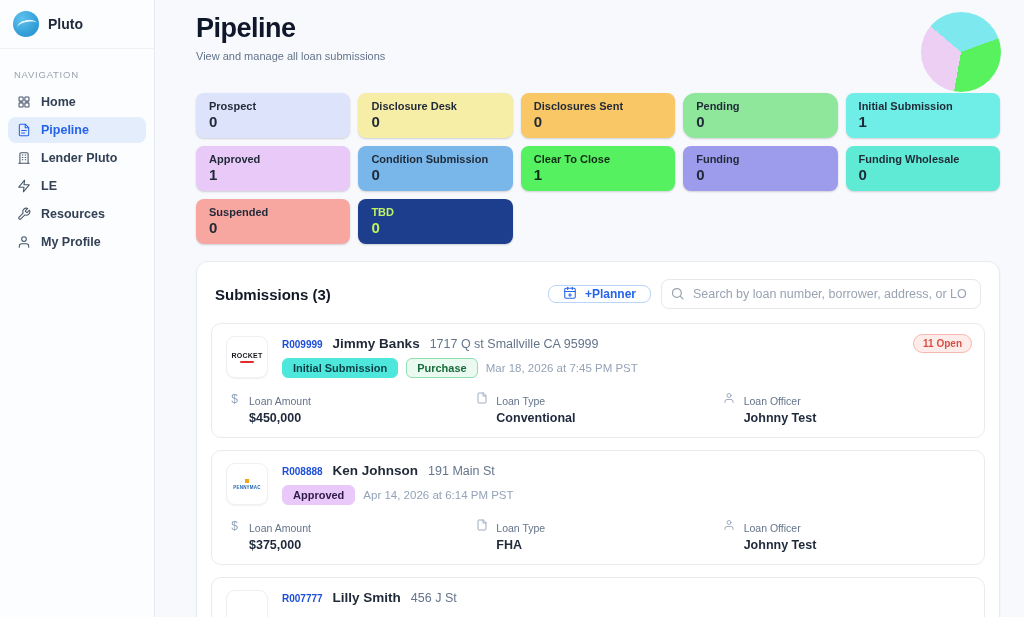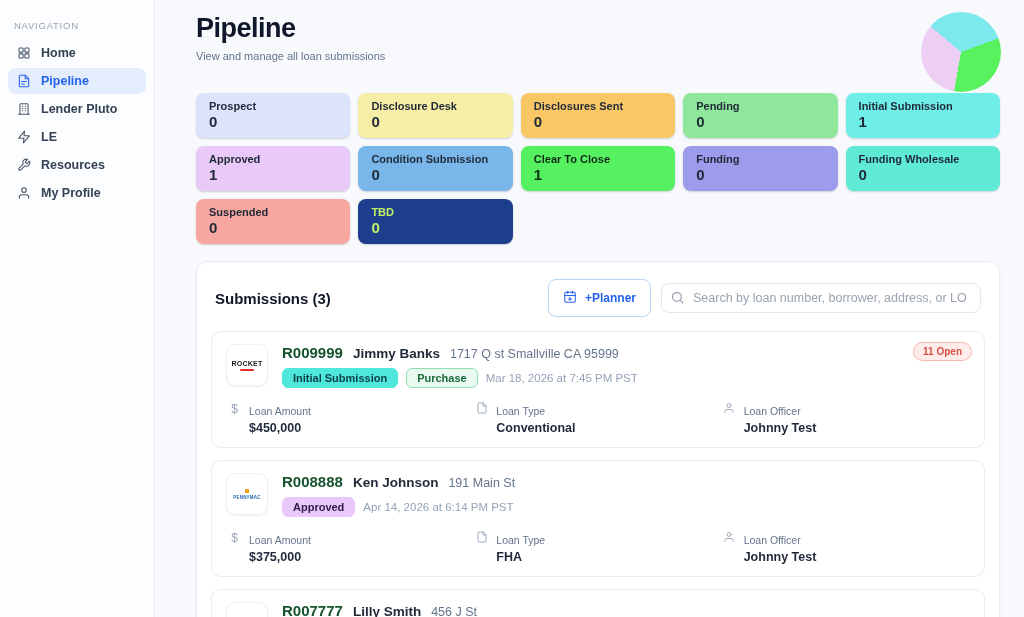--- a/index.html
+++ b/index.html
@@ -27,52 +27,56 @@
   
   .status-grid { margin-top:31px; display:grid; grid-template-columns:repeat(5,1fr); gap:8px; }
   .status-card { border-radius:8px; padding:5px 11px 6px; border:2px solid transparent; box-shadow:0 1px 2px rgba(15,23,42,.18); cursor:pointer; min-height:43px; }
   .status-card .sc-label { font-size:11px; font-weight:700; }
   .status-card .sc-count { font-size:15px; font-weight:800; margin-top:1px; }
   
   .panel { margin-top:17px; background:#fff; border:1px solid #e8ebf0; border-radius:12px; padding:13px 14px; box-shadow:0 1px 3px rgba(16,24,40,.05); }
   .panel-header { display:flex; justify-content:space-between; align-items:center; padding:4px 4px 14px; }
   .panel-title { font-size:15px; font-weight:800; color:#111827; }
   .panel-controls { display:flex; gap:10px; align-items:center; }
-  .planner-btn { display:inline-flex; align-items:center; gap:8px; height:38px; padding:0 14px; background:#fff; border:1px solid #b9d5fa; border-radius:8px; color:#2563eb; font-size:12px; font-weight:700; cursor:pointer; font-family:inherit;margin-left:12px; }
+  .planner-btn { display:inline-flex; align-items:center; gap:8px; height:18px; padding:0 14px; background:#fff; border:1px solid #b9d5fa; border-radius:8px; color:#2563eb; font-size:12px; font-weight:700; cursor:pointer; font-family:inherit;margin-left:12px; }
   .search-wrap { position:relative; width:320px; }
   .search-wrap input { width:100%; height:30px; border:1px solid #e5e7eb; border-radius:8px; padding:0 10px 0 31px; font-size:12.5px; color:#334155; font-family:inherit; outline:none; background:#fff; }
   .search-wrap input::placeholder { color:#9aa3b2; }
   .search-icon { position:absolute; left:9px; top:7px; color:#9ca3af; display:flex; }
   
   .sub-card { position:relative; border:1px solid #e8ebf0; border-radius:10px; padding:12px 14px; margin-bottom:12px; background:#fff; }
   .sub-top { display:flex; gap:14px; }
   .lender-logo { width:42px; height:42px; border:1px solid #eef0f4; border-radius:9px; background:#fff; display:flex; flex-direction:column; align-items:center; justify-content:center; box-shadow:0 1px 2px rgba(15,23,42,.06); flex-shrink:0; }
   .lender-logo .lg-text { font-weight:800; letter-spacing:.2px; }
   .lender-logo.rocket .lg-text { font-size:7px; color:#16181d; }
   .lender-logo.rocket .lg-bar { width:14px; height:2px; background:#e22d26; margin-top:2px; border-radius:1px; }
   .lender-logo.pennymac .lg-text { font-size:4.5px; color:#1f66b0; }
   .lender-logo.pennymac .lg-bar { width:4px; height:4px; background:#f5a31c; margin-bottom:2px; }
   .sub-line1 { display:flex; align-items:baseline; gap:10px; }
-  .loan-number { font-size:15px; font-weight:800; color:#14532d; }
+  .loan-number { font-size:10px; font-weight:800; color:#1d4ed8; }
   .borrower { font-size:13.5px; font-weight:700; color:#1f2937; }
   .address { font-size:12.5px; color:#64748b; }
   .sub-line2 { display:flex; align-items:center; gap:8px; margin-top:7px; }
   .badge { font-size:11px; font-weight:700; padding:3px 10px; border-radius:6px; border:1px solid transparent; white-space:nowrap; }
   .sub-date { font-size:11.5px; color:#94a3b8; }
   .open-badge { position:absolute; top:10px; right:12px; font-size:10px; font-weight:700; padding:3px 9px; border-radius:999px; border:1px solid transparent; }
   .sub-details { margin-top:13px; display:grid; grid-template-columns:1fr 1fr 1fr; padding-left:2px; }
   .detail-cell { display:flex; gap:8px; align-items:flex-start; }
   .detail-icon { color:#94a3b8; margin-top:1px; display:flex; font-size:12px; width:13px; justify-content:center; }
   .detail-label { font-size:10.5px; color:#64748b; }
   .detail-value { font-size:12.5px; font-weight:700; color:#1e293b; margin-top:2px; }
 </style>
 </head>
 <body>
 
 <aside class="sidebar">
+  <div class="logo-row">
+    <div class="logo-circle"></div>
+    <div class="app-title">Pluto</div>
+  </div>
   <div class="nav-section-label">NAVIGATION</div>
   <nav id="nav-list">
       <div class="nav-item">
     <span class="nicon">
           <svg width="14" height="14" viewBox="0 0 24 24" fill="none" stroke="currentColor" stroke-width="1.8" stroke-linejoin="round">
             <rect x="3.5" y="3.5" width="7" height="7" rx="1"></rect>
             <rect x="13.5" y="3.5" width="7" height="7" rx="1"></rect>
             <rect x="3.5" y="13.5" width="7" height="7" rx="1"></rect>
             <rect x="13.5" y="13.5" width="7" height="7" rx="1"></rect>
           </svg>
@@ -144,21 +148,21 @@
     <div class="sc-count">0</div>
   </div>
       <div class="status-card" style="background: rgb(246, 238, 166); color: rgb(31, 41, 55);">
     <div class="sc-label">Disclosure Desk</div>
     <div class="sc-count">0</div>
   </div>
       <div class="status-card" style="background: rgb(249, 199, 102); color: rgb(31, 41, 55);">
     <div class="sc-label">Disclosures Sent</div>
     <div class="sc-count">0</div>
   </div>
-      <div class="status-card" style="background: rgb(143, 231, 156); color: rgb(31, 41, 55);">
+      <div class="status-card" style="background: rgb(143, 231, 156); color: rgb(31, 41, 55); border-radius: 12px;">
     <div class="sc-label">Pending</div>
     <div class="sc-count">0</div>
   </div>
       <div class="status-card" style="background: rgb(111, 238, 231); color: rgb(31, 41, 55);">
     <div class="sc-label">Initial Submission</div>
     <div class="sc-count">1</div>
   </div>
       <div class="status-card" style="background: rgb(232, 201, 248); color: rgb(31, 41, 55);">
     <div class="sc-label">Approved</div>
     <div class="sc-count">1</div>

